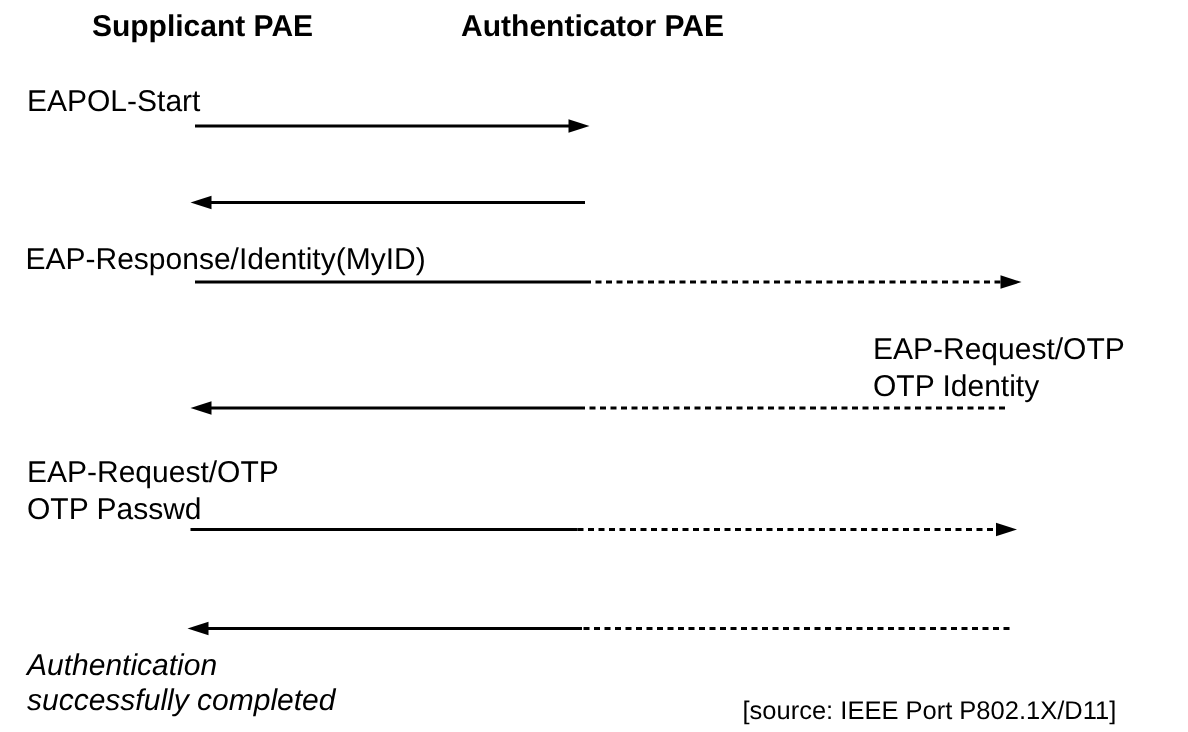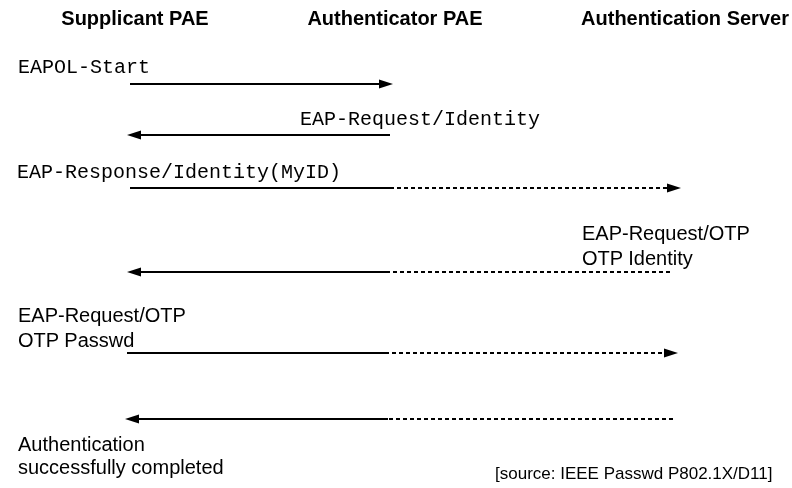--- a/index.html
+++ b/index.html
@@ -24,34 +24,34 @@
     transform: translateX(-50%);
     font-size: 20px;
     font-weight: bold;
     white-space: nowrap;
   }
   .msg {
     position: absolute;
     font-size: 20px;
     white-space: nowrap;
     line-height: 24px;
-    font-family: Liberation Mono, monospace;
   }
   .msg-block {
     position: absolute;
     font-size: 20px;
     white-space: nowrap;
     line-height: 25px;
   }
   .msg-block span { display: block; }
   .completion {
     position: absolute;
     font-size: 20px;
     white-space: nowrap;
     line-height: 23px;
+    font-style: italic;
   }
   .completion span { display: block; }
   .source {
     position: absolute;
     font-size: 17px;
     white-space: nowrap;
   }
   .arrows-layer {
     position: absolute;
     top: 0;
@@ -70,21 +70,20 @@
     stroke: none;
   }
 </style>
 </head>
 <body>
 
 <div class="diagram">
 
   <div class="actor" style="left:135px">Supplicant PAE</div>
   <div class="actor" style="left:395px">Authenticator PAE</div>
-  <div class="actor" style="left:685px">Authentication Server</div>
 
   <svg class="arrows-layer" width="792" height="488" viewBox="0 0 792 488">
 
     <g>
       <line class="arrow-line" x1="130" y1="84" x2="382" y2="84"></line>
       <polygon class="arrowhead" points="393,84 379,79.5 379,88.5"></polygon>
     </g>
 
     <g>
       <line class="arrow-line" x1="390" y1="135" x2="138" y2="135"></line>
@@ -111,36 +110,35 @@
 
     <g>
       <line class="arrow-line dashed" x1="673" y1="419" x2="388" y2="419"></line>
       <line class="arrow-line" x1="388" y1="419" x2="136" y2="419"></line>
       <polygon class="arrowhead" points="125,419 139,414.5 139,423.5"></polygon>
     </g>
   </svg>
 
   <div class="msg" style="left:18px; top:56px">EAPOL-Start</div>
 
-  <div class="msg" style="left:300px; top:108px">EAP-Request/Identity</div>
 
   <div class="msg" style="left:17px; top:161px">EAP-Response/Identity(MyID)</div>
 
   <div class="msg-block" style="left:582px; top:221px">
     <span>EAP-Request/OTP</span>
     <span>OTP Identity</span>
   </div>
 
   <div class="msg-block" style="left:18px; top:303px">
     <span>EAP-Request/OTP</span>
     <span>OTP Passwd</span>
   </div>
 
 
 
   <div class="completion" style="left:18px; top:433px">
     <span>Authentication</span>
     <span>successfully completed</span>
   </div>
 
-  <div class="source" style="left:495px; top:464px">[source: IEEE Passwd P802.1X/D11]</div>
+  <div class="source" style="left:495px; top:464px">[source: IEEE Port P802.1X/D11]</div>
 
 </div>
 
 </body></html>

